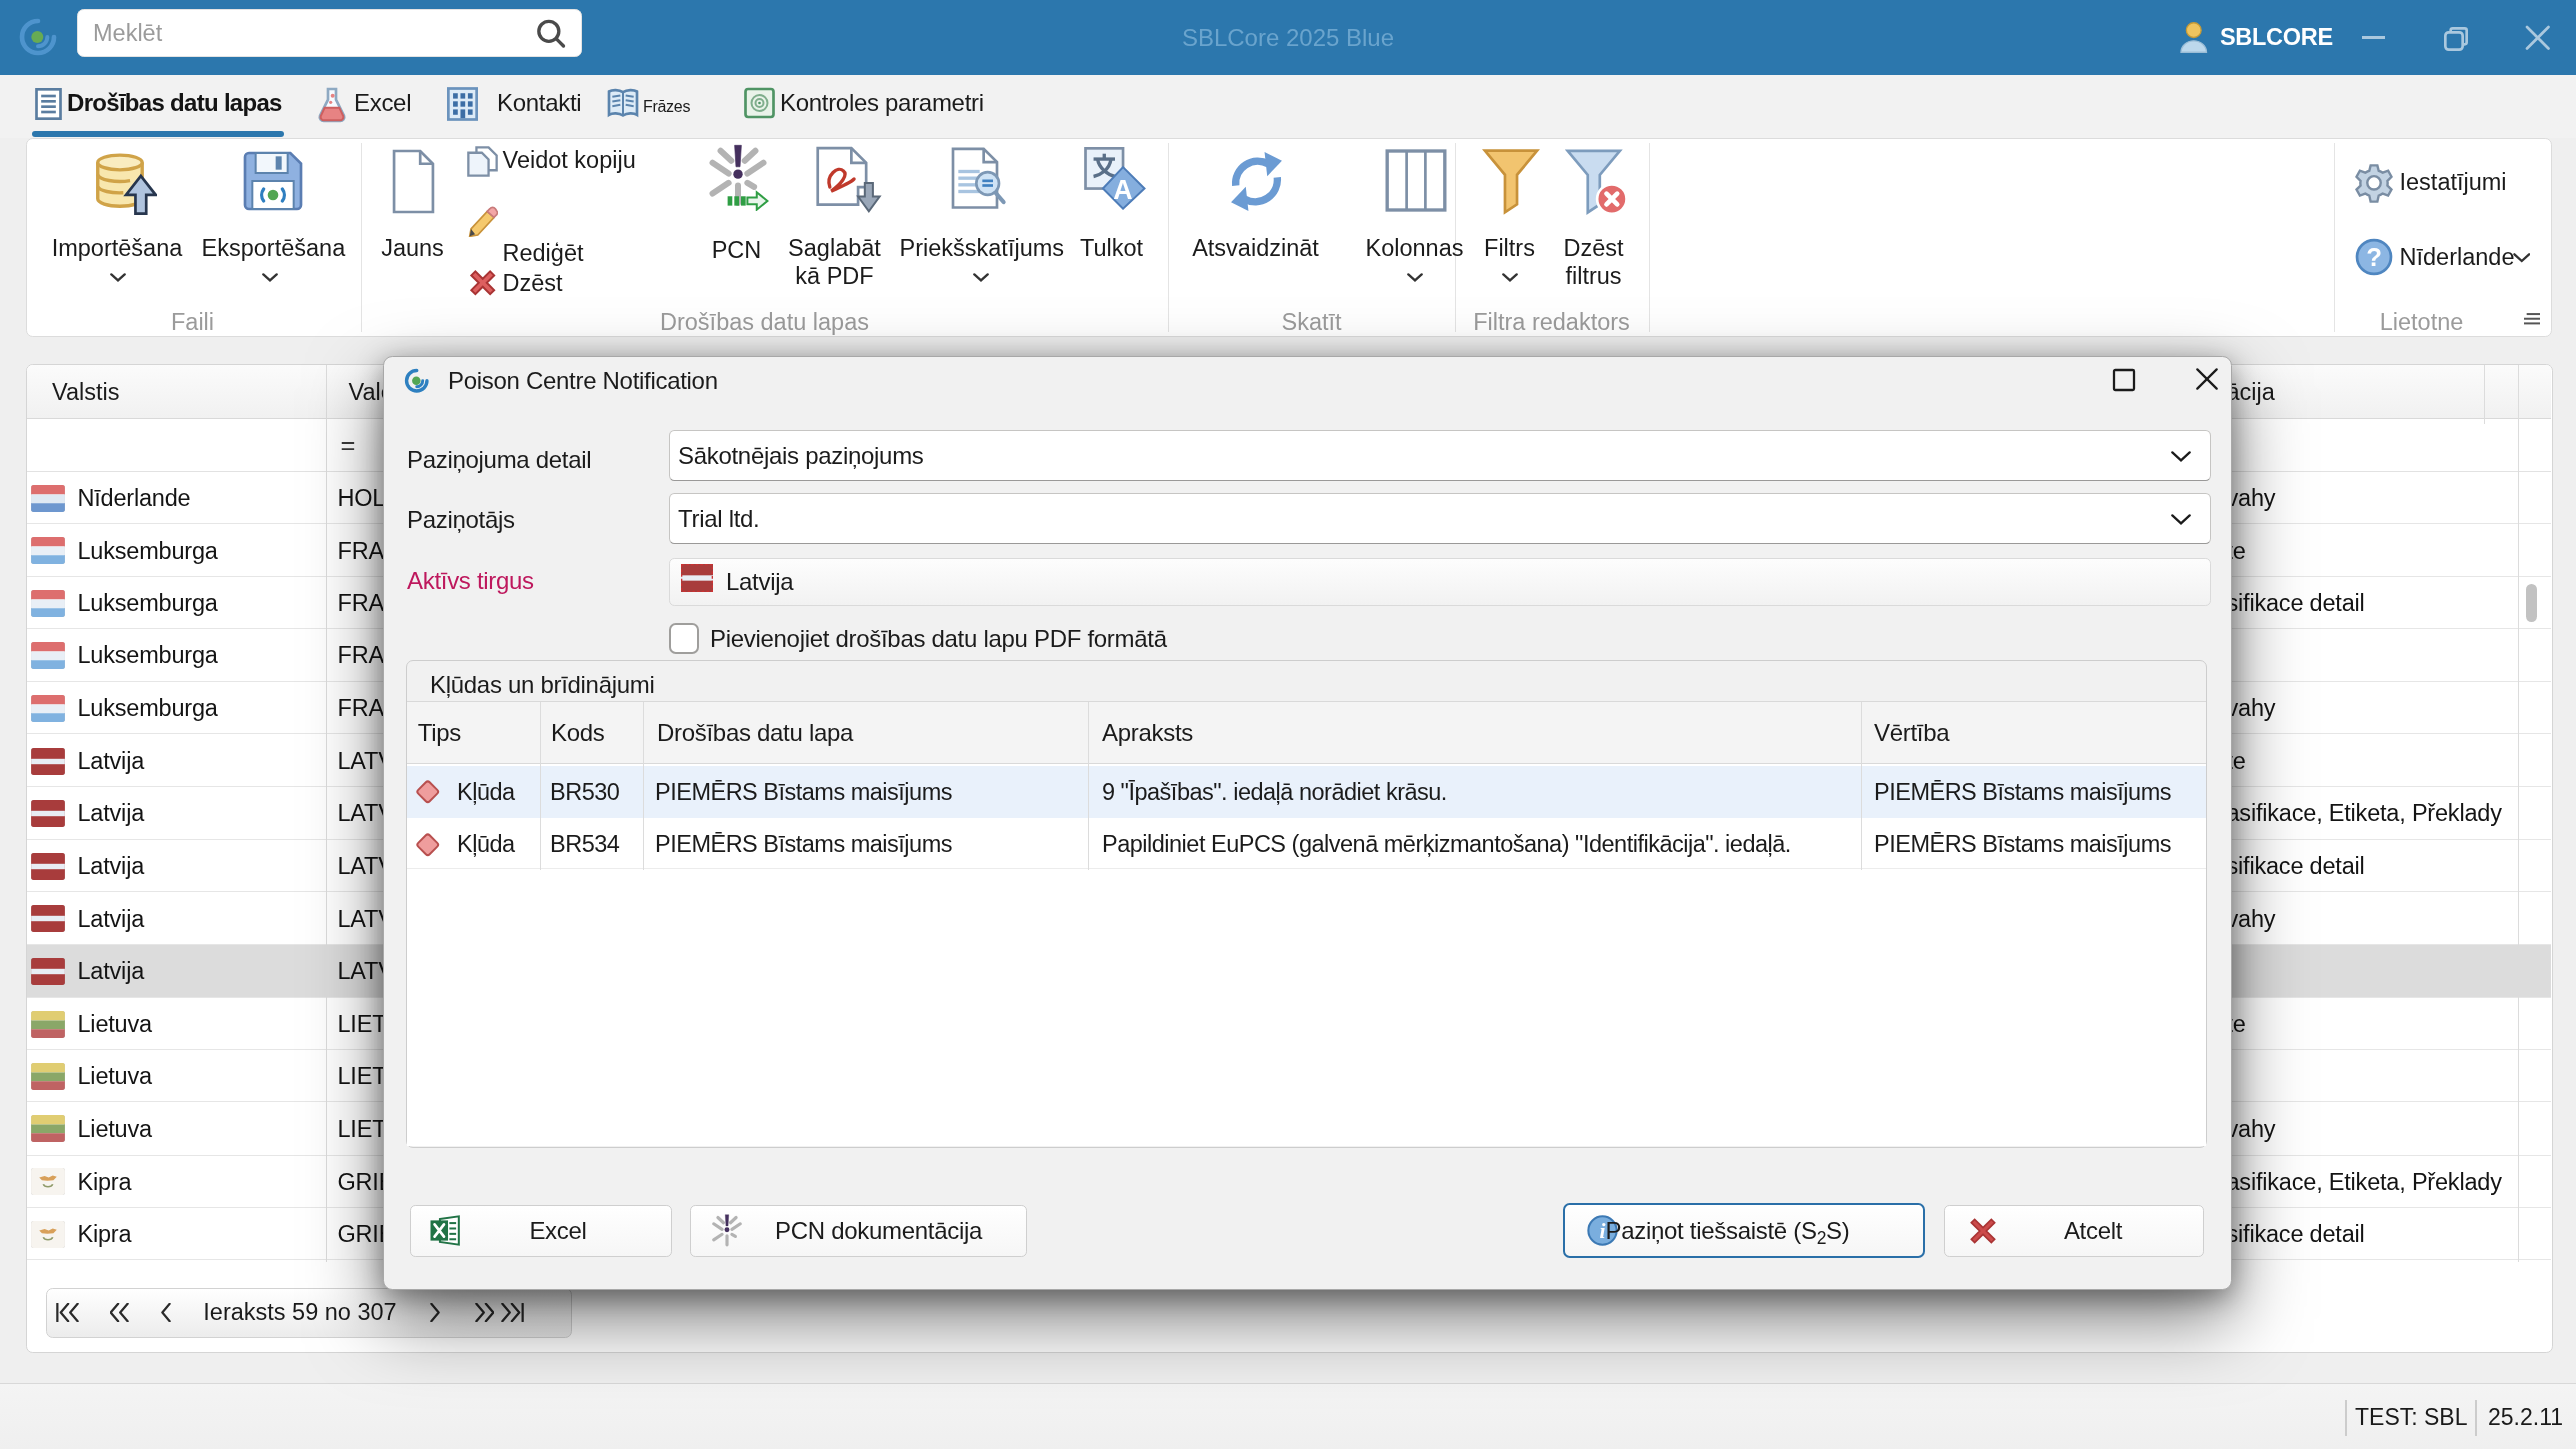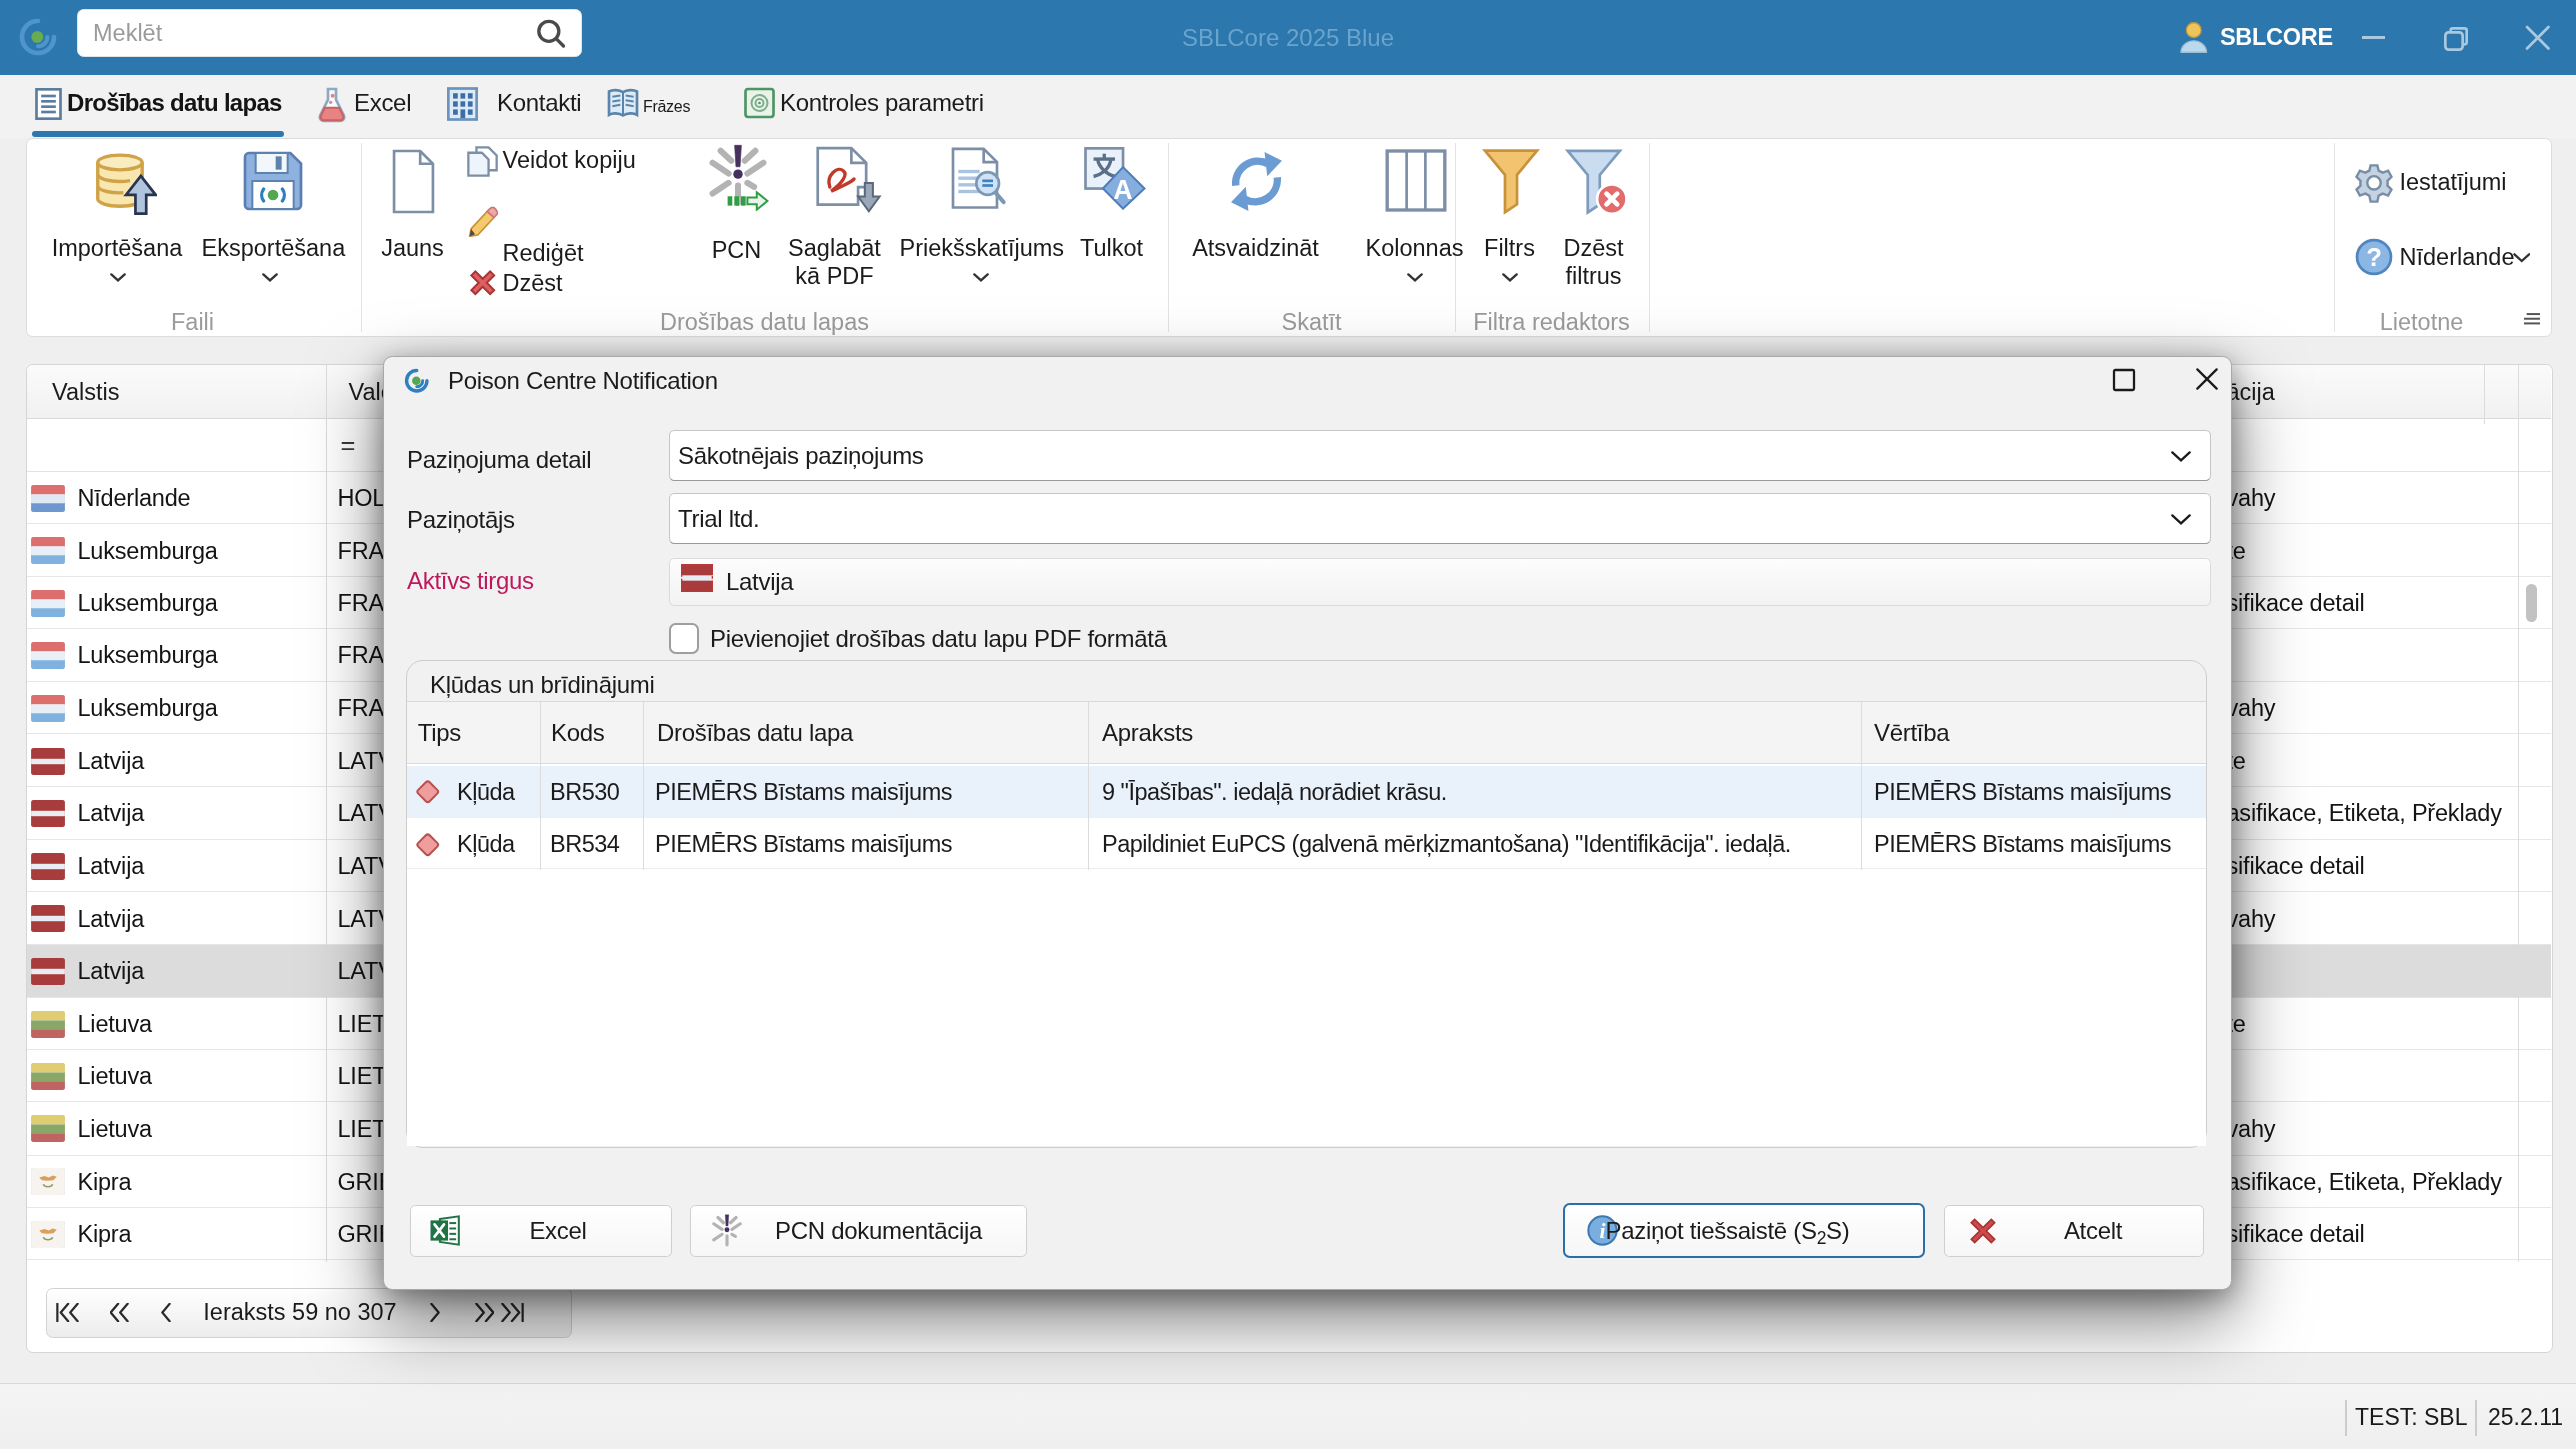--- a/index.html
+++ b/index.html
@@ -533,21 +533,21 @@
   <svg class="abs" style="left:297px;top:207px;" width="32" height="28" viewBox="0 0 48 42">
     <rect width="48" height="42" fill="#a83c3c"></rect>
       <rect y="17" width="48" height="8" fill="#e8edf4"></rect>
     <rect x="1" y="1" width="46" height="40" fill="none" stroke="#c33" stroke-width="2" stroke-dasharray="4 3"></rect>
   </svg>
   <div class="abs" style="left:342px;top:201px;height:48px;line-height:48px;font-size:24px;letter-spacing:-0.3px;color:#1b1b1b;">Latvija</div>
 
   <div class="abs" style="left:285px;top:266px;width:30px;height:31px;background:#ffffff;border:2px solid #9f9e9c;border-radius:6.7px;"></div>
   <div class="abs" style="left:326px;top:267px;height:29.5px;line-height:29.5px;font-size:24px;letter-spacing:-0.3px;color:#1b1b1b;">Pievienojiet drošības datu lapu PDF formātā</div>
 
-  <div class="abs" style="left:22px;top:303px;width:1801px;height:488px;border:1.3px solid #cdcdcd;border-radius:17px;">
+  <div class="abs" style="left:22px;top:303px;width:1801px;height:488px;border:1.3px solid #cdcdcd;border-radius:7px;">
     <div class="abs" style="left:23px;top:8.7px;height:29.5px;line-height:29.5px;font-size:24px;letter-spacing:-0.3px;color:#1b1b1b;">Kļūdas un brīdinājumi</div>
     <div class="abs" style="left:0;top:40px;width:1799px;height:445px;background:#ffffff;border-top:1.3px solid #d9d9d9;">
       <div class="abs" style="left:0;top:0;width:1799px;height:62px;background:#f4f4f4;border-bottom:1.3px solid #d9d9d9;"></div>
       <div class="abs" style="left:10.7px;top:0;height:62px;line-height:62px;font-size:24px;letter-spacing:-0.3px;color:#1b1b1b;">Tips</div>
       <div class="abs" style="left:144px;top:0;height:62px;line-height:62px;font-size:24px;letter-spacing:-0.3px;color:#1b1b1b;">Kods</div>
       <div class="abs" style="left:250px;top:0;height:62px;line-height:62px;font-size:24px;letter-spacing:-0.3px;color:#1b1b1b;">Drošības datu lapa</div>
       <div class="abs" style="left:695px;top:0;height:62px;line-height:62px;font-size:24px;letter-spacing:-0.3px;color:#1b1b1b;">Apraksts</div>
       <div class="abs" style="left:1467px;top:0;height:62px;line-height:62px;font-size:24px;letter-spacing:-0.3px;color:#1b1b1b;">Vērtība</div>
       <div class="abs" style="left:0;top:64px;width:1799px;height:52px;background:#e9f1fb;"></div>
       <div class="abs" style="left:0;top:117px;width:1799px;height:50px;background:#ffffff;border-bottom:1.3px solid #ececec;"></div>

